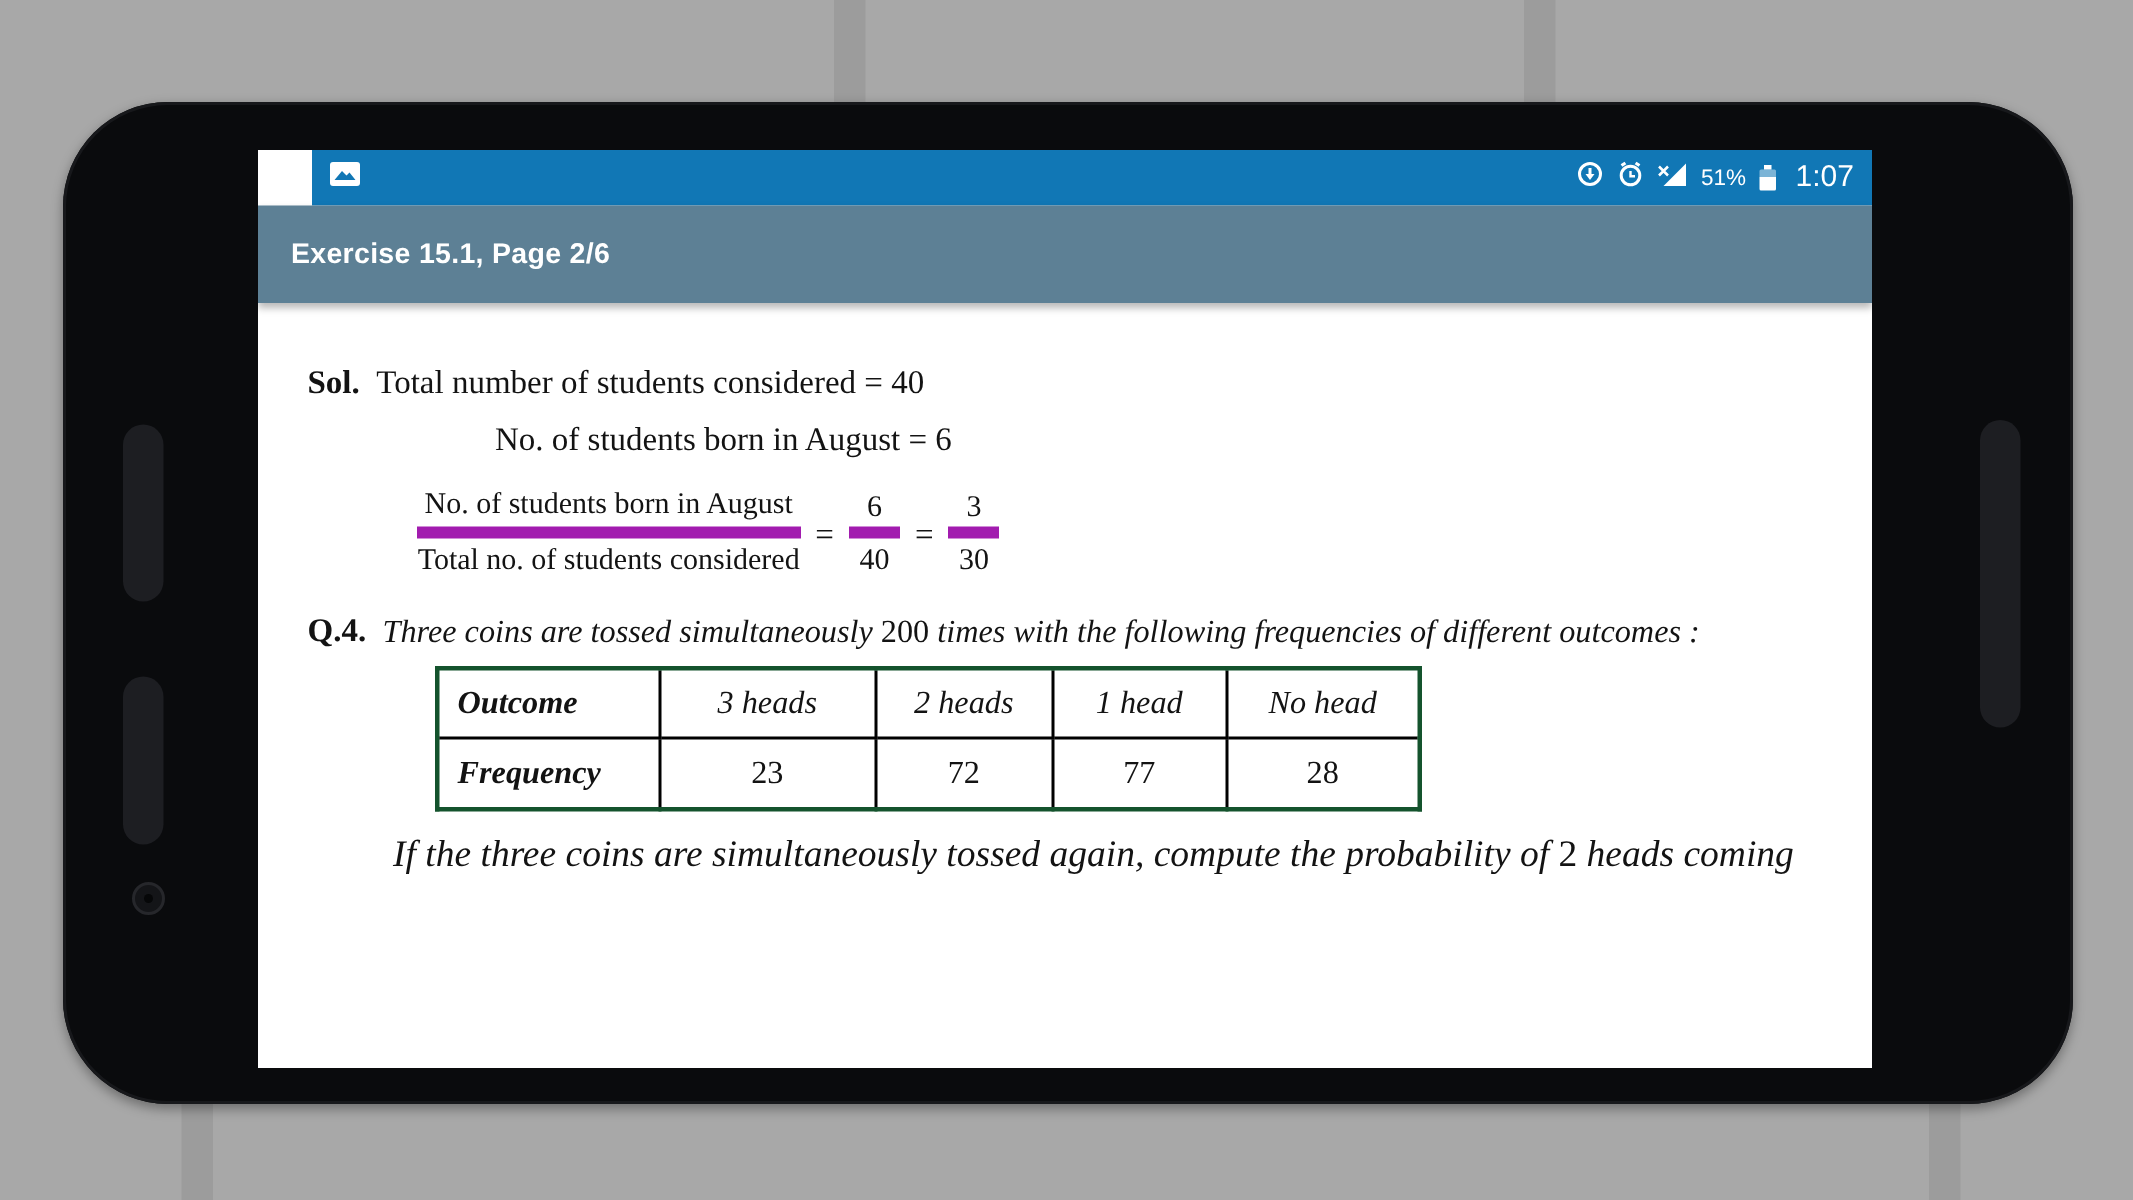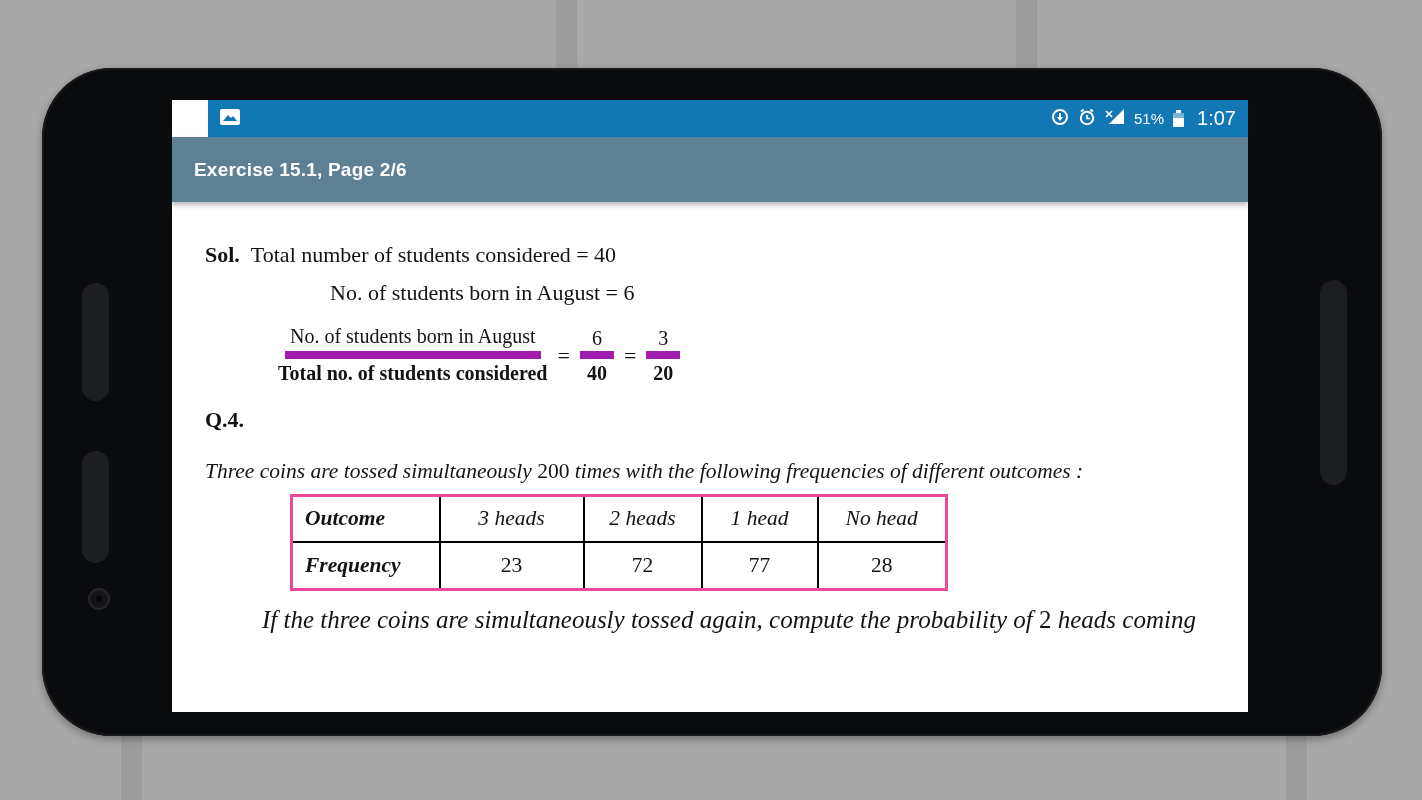--- a/index.html
+++ b/index.html
@@ -52,32 +52,32 @@
   .page { padding:38px 42px 20px 33px; font-family:"Liberation Serif","DejaVu Serif",serif;
           font-size:22px; color:#131313; line-height:1.35; }
   .bold { font-weight:bold; }
 
   .sol-row { display:flex; gap:11px; }
   .line2 { margin:8px 0 0 125px; }
 
   .prob-row { display:flex; align-items:center; margin:18px 0 0 65px; }
   .frac { display:inline-flex; flex-direction:column; align-items:center; text-align:center; }
   .frac .num { border-bottom:8px solid #a21caf; padding:0 5px 3px; }
-  .frac .den { padding-top:3px;font-weight:bold; }
+  .frac .den { padding-top:3px; }
   .frac-text { font-size:20px; line-height:1.15; margin-left:8px; }
   .frac-num-sm { font-size:20px; line-height:1.1; }
   .frac-num-sm .num { min-width:34px; padding:0 3px 2px; }
   .eq { margin:0 10px; }
 
-  .q4-row { display:flex; margin-top:20px;flex-direction:column; }
+  .q4-row { display:flex; margin-top:20px; }
   .q4-label { flex:0 0 50px; }
   .q4-text { width:942px; text-align:justify; font-style:italic; font-size:21.5px; line-height:1.5; }
   .upright { font-style:normal; }
 
-  .freq-table { border-collapse:collapse; margin:6px 0 0 85px; border:3px solid #ec4899;
+  .freq-table { border-collapse:collapse; margin:6px 0 0 85px; border:3px solid #14532d;
                 font-size:21.5px; }
   .freq-table td { border:2px solid #000; height:47px; text-align:center; vertical-align:middle; }
   .freq-table td.rowhead { text-align:left; padding-left:12px; font-weight:bold; font-style:italic; width:148px; }
   .freq-table td.c1 { width:144px;border-radius:15px; }
   .freq-table td.c2 { width:118px; }
   .freq-table td.c3 { width:116px; }
   .freq-table td.c4 { width:129px; }
   .freq-table tr.hdr td { font-style:italic; }
 
   .closing { margin:12px 0 0 57px; font-style:italic; font-size:25px; }
@@ -157,21 +157,21 @@
               <span class="den">Total no. of students considered</span>
             </span>
             <span class="eq">=</span>
             <span class="frac frac-num-sm">
               <span class="num">6</span>
               <span class="den">40</span>
             </span>
             <span class="eq">=</span>
             <span class="frac frac-num-sm">
               <span class="num">3</span>
-              <span class="den">20</span>
+              <span class="den">30</span>
             </span>
           </div>
 
           <div class="q4-row">
             <span class="q4-label bold">Q.4.</span>
             <span class="q4-text"><span>Three coins are tossed simultaneously </span><span class="upright">200</span><span> times with the following frequencies of different outcomes :</span></span>
           </div>
 
           <table class="freq-table">
             <tbody>

